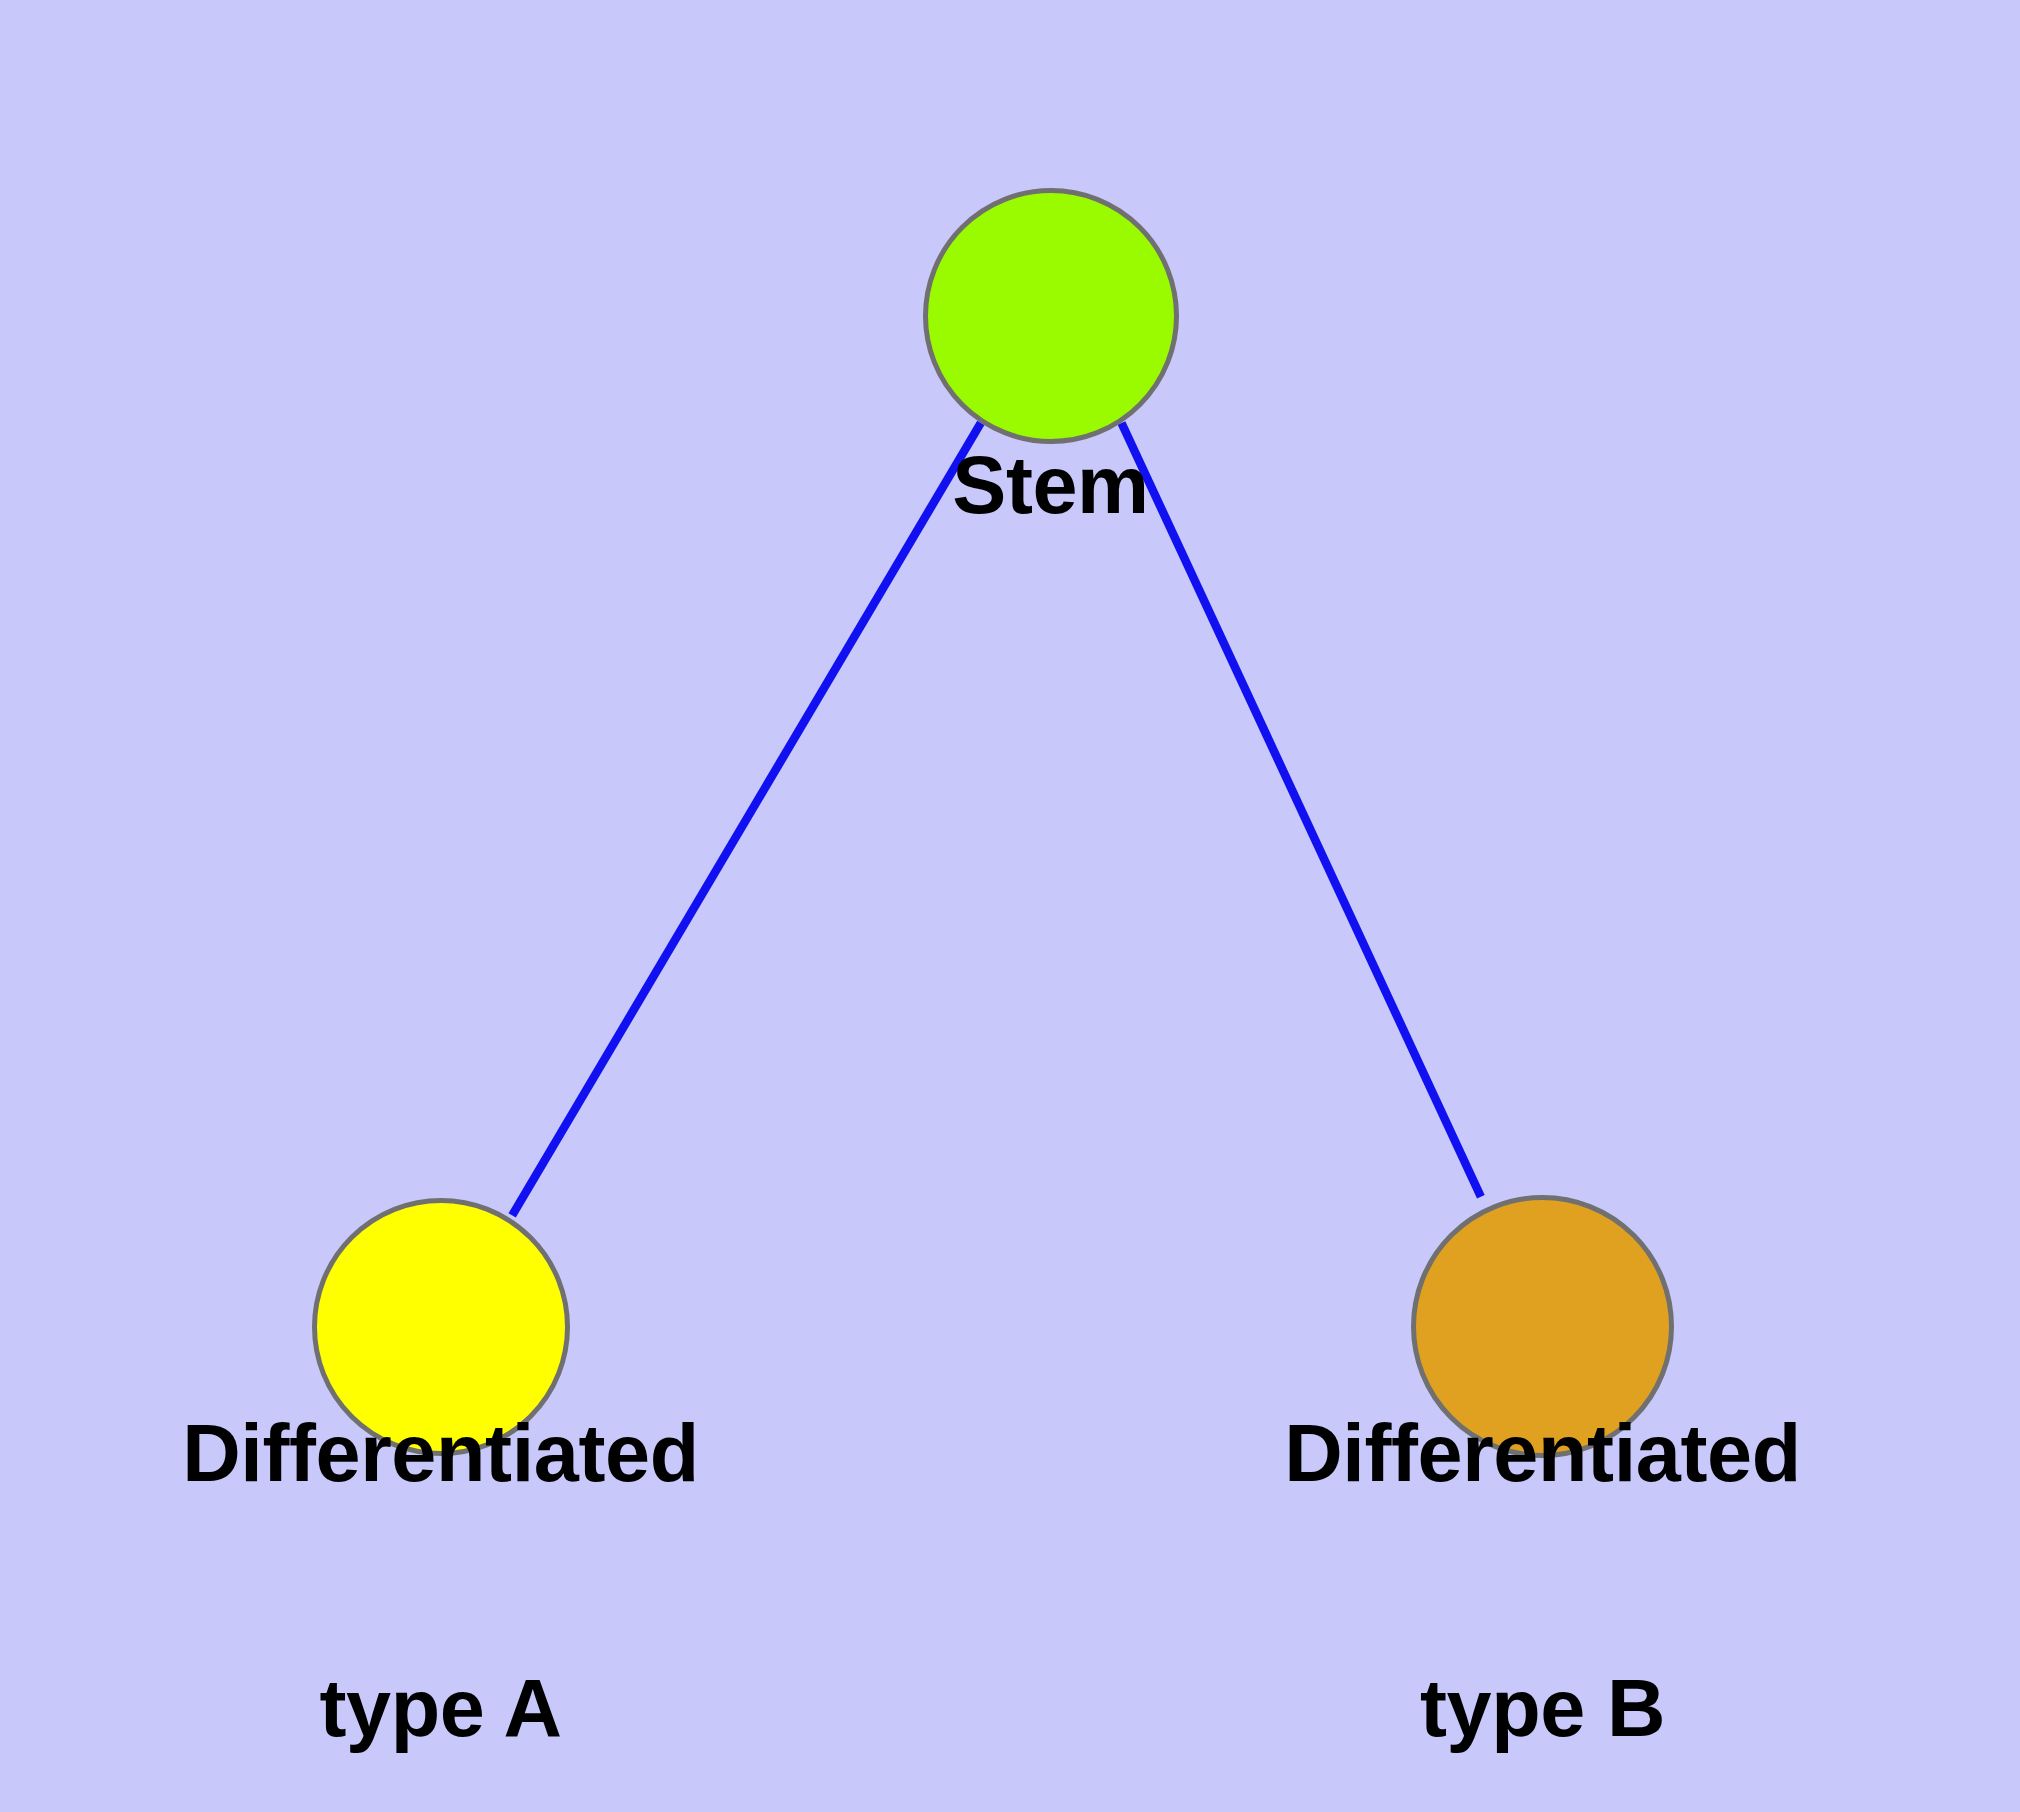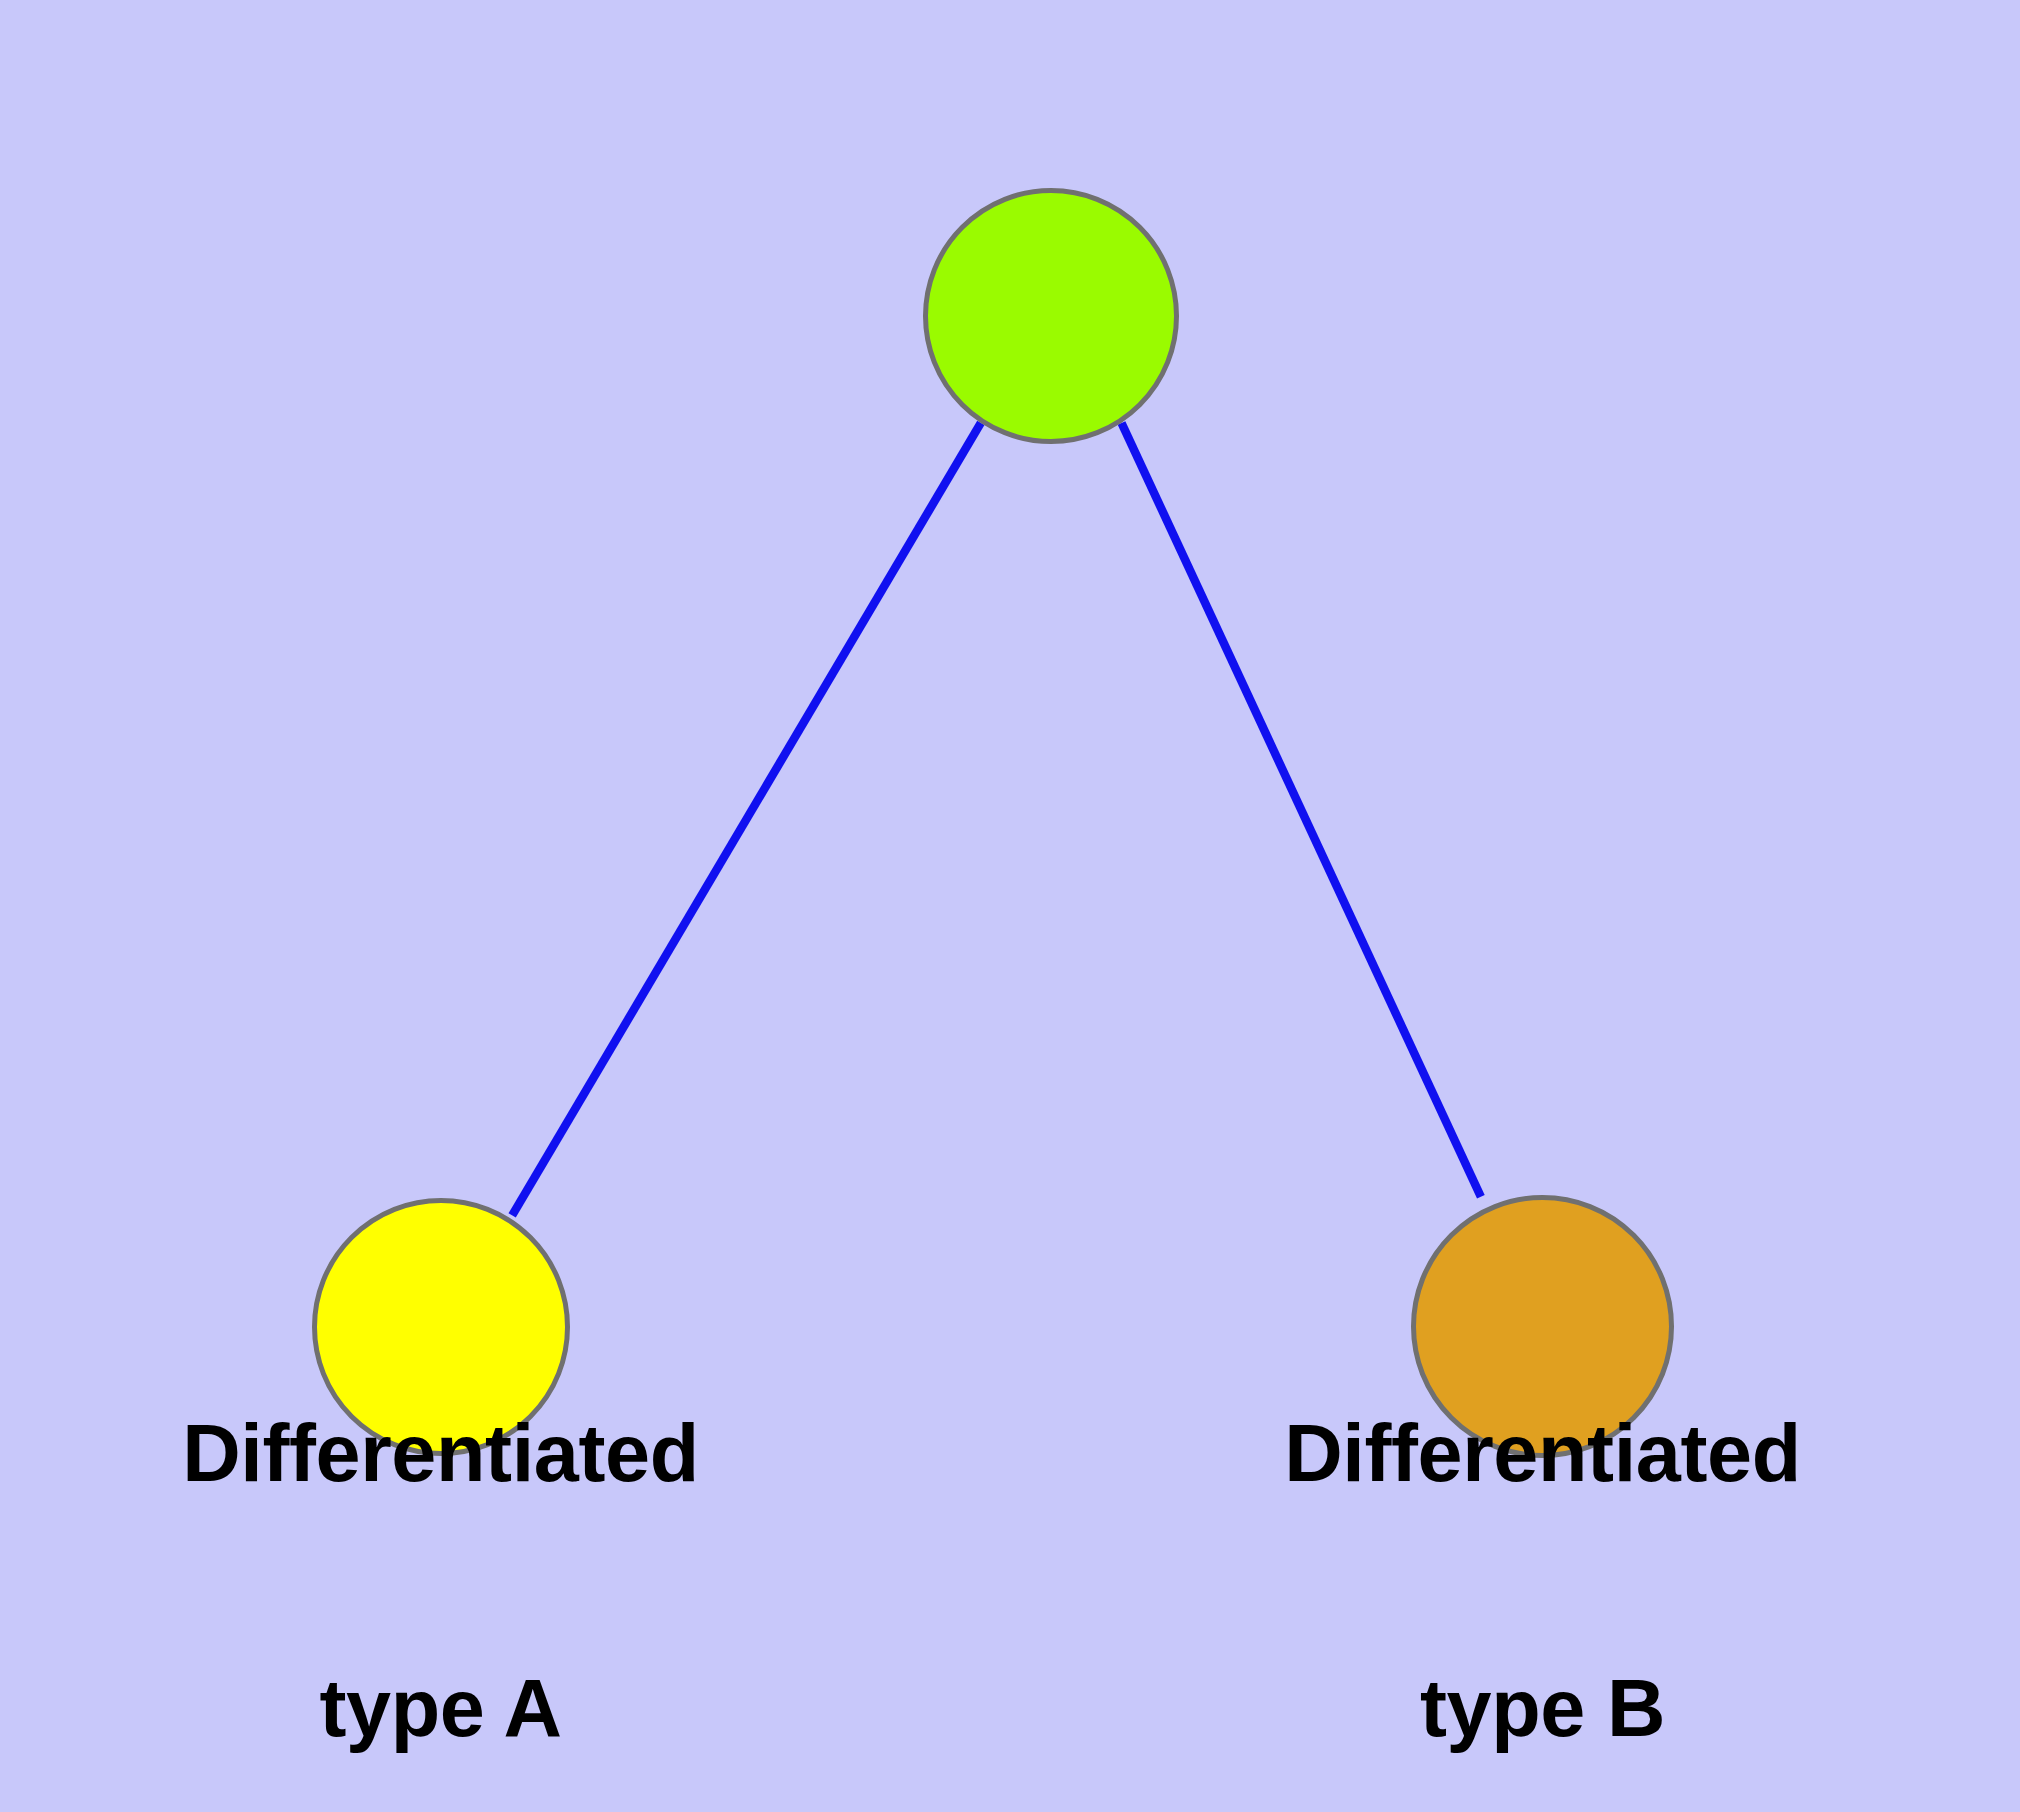--- a/index.html
+++ b/index.html
@@ -51,20 +51,23 @@
 
   <svg id="edge-layer" viewBox="0 0 2384 2138">
     <line id="edge-0" stroke-linecap="butt" x1="1157" y1="499" x2="604" y2="1434" stroke="#1010f0" stroke-width="10"></line>
     <line id="edge-1" stroke-linecap="butt" x1="1323" y1="499" x2="1747" y2="1412" stroke="#1010f0" stroke-width="10"></line>
   </svg>
 
   <div class="graph-node" id="node-0" style="left: 923px; top: 188px; width: 256px; height: 256px; background: rgb(154, 251, 0); border-color: rgb(112, 112, 112); border-width: 5.1px;"></div>
   <div class="graph-node" id="node-1" style="left: 312px; top: 1198px; width: 258px; height: 258px; background: rgb(255, 255, 0); border-color: rgb(112, 112, 112); border-width: 5.1px;"></div>
   <div class="graph-node" id="node-2" style="left: 1411px; top: 1195px; width: 263px; height: 263px; background: rgb(224, 160, 32); border-color: rgb(112, 112, 112); border-width: 5.1px;"></div>
 
+  <div class="node-label" id="label-0" style="left: 542px; top: 273px; width: 1017px;">
+    <div>Stem</div>
+  </div>
 
   <div class="node-label" id="label-1" style="left: -68px; top: 1241px; width: 1017px;">
     <div>Differentiated</div>
     <div>type A</div>
   </div>
 
   <div class="node-label" id="label-2" style="left: 1034px; top: 1241px; width: 1017px;">
     <div>Differentiated</div>
     <div>type B</div>
   </div>

